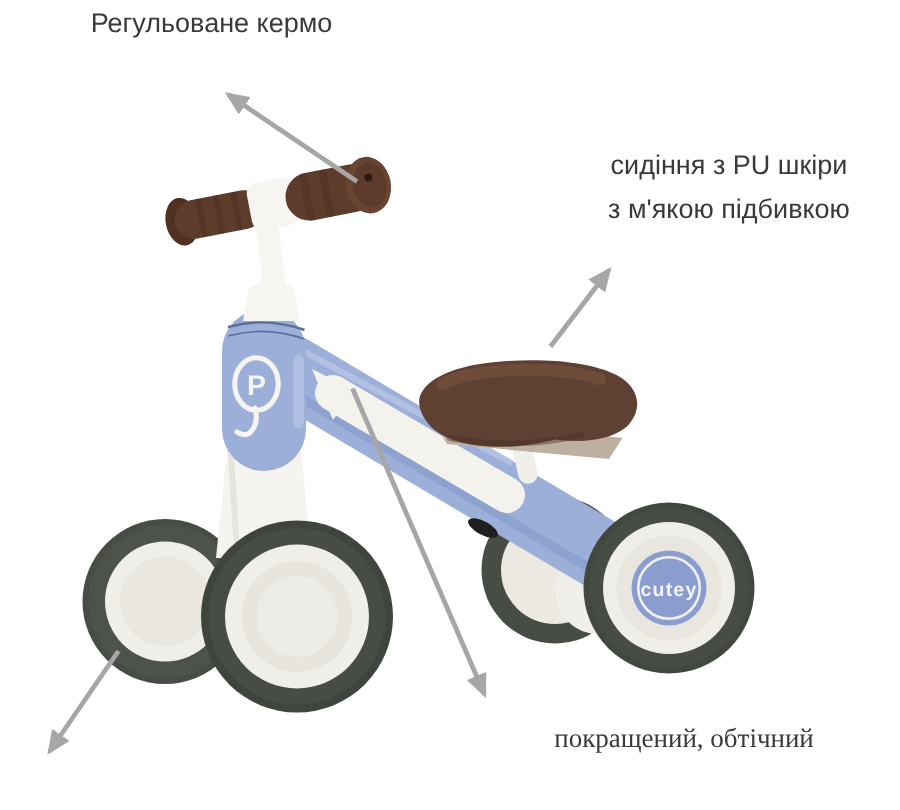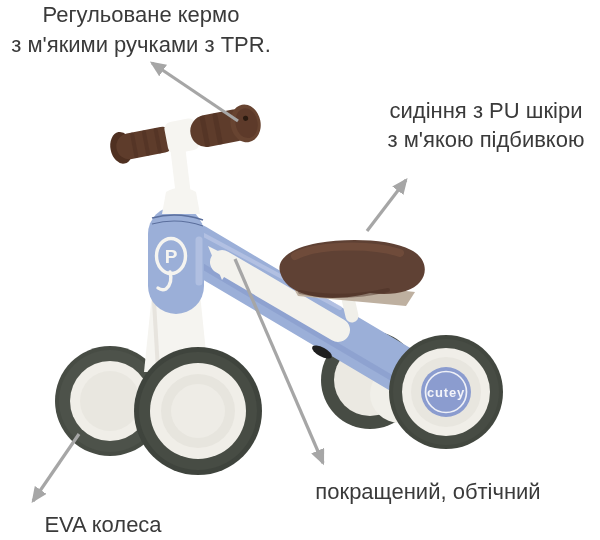--- a/index.html
+++ b/index.html
@@ -1,26 +1,26 @@
 <!DOCTYPE html>
 <html><head>
 <meta charset="utf-8">
 <style>
   html,body{margin:0;padding:0;background:#fff;}
   .stage{
     position:relative;width:600px;height:540px;background:#ffffff;overflow:hidden;
     font-family:"Liberation Sans",sans-serif;color:#3a3a3a;
   }
   .bike-svg{position:absolute;left:0;top:0;width:600px;height:540px;}
-  .ann{position:absolute;text-align:center;font-size:22px;line-height:30px;color:#3a3a3a;}
+  .ann{position:absolute;text-align:center;font-size:18px;line-height:30px;color:#3a3a3a;}
   .ann span{display:block;}
   .ann-handlebar{left:0;top:0;width:282px;}
   .ann-seat{left:370px;top:96px;width:232px;line-height:29px;}
   .ann-wheels{left:20px;top:511px;width:166px;line-height:28px;}
-  .ann-frame{left:296px;top:477px;width:264px;}
+  .ann-frame{left:324px;top:477px;width:264px;font-family:Liberation Serif, serif;}
   text{font-family:"Liberation Sans",sans-serif;}
 </style>
 </head>
 <body>
 
 <div class="stage">
 
   <svg class="bike-svg" viewBox="0 0 600 540">
     <defs>
       <marker id="ah" markerWidth="5" markerHeight="4.4" refX="4.2" refY="2.2" orient="auto" markerUnits="strokeWidth">
@@ -127,29 +127,25 @@
     <g stroke="#a6a6a6" stroke-width="3.2" fill="none">
       <line x1="238" y1="121" x2="152" y2="63" marker-end="url(#ah)"></line>
       <line x1="367" y1="231" x2="406" y2="180" marker-end="url(#ah)"></line>
       <line x1="79" y1="434" x2="33" y2="501" marker-end="url(#ah)"></line>
       <line x1="235" y1="259" x2="323" y2="463" marker-end="url(#ah)"></line>
     </g>
   </svg>
 
   <div class="ann ann-handlebar">
     <span>Регульоване кермо</span>
-    <span>з м'якими ручками з TPR.</span>
   </div>
 
   <div class="ann ann-seat">
     <span>сидіння з PU шкіри</span>
     <span>з м'якою підбивкою</span>
   </div>
 
-  <div class="ann ann-wheels">
-    <span>EVA колеса</span>
-  </div>
 
   <div class="ann ann-frame">
     <span>покращений, обтічний</span>
   </div>
 
 </div>
 
 </body></html>

